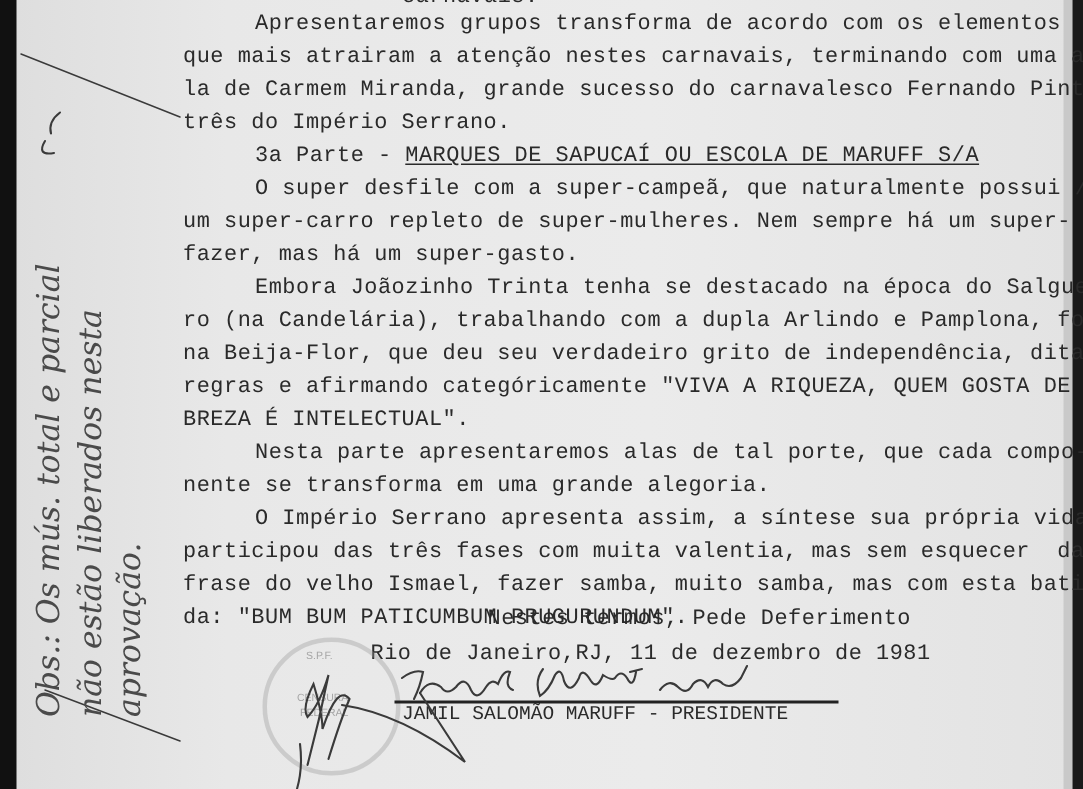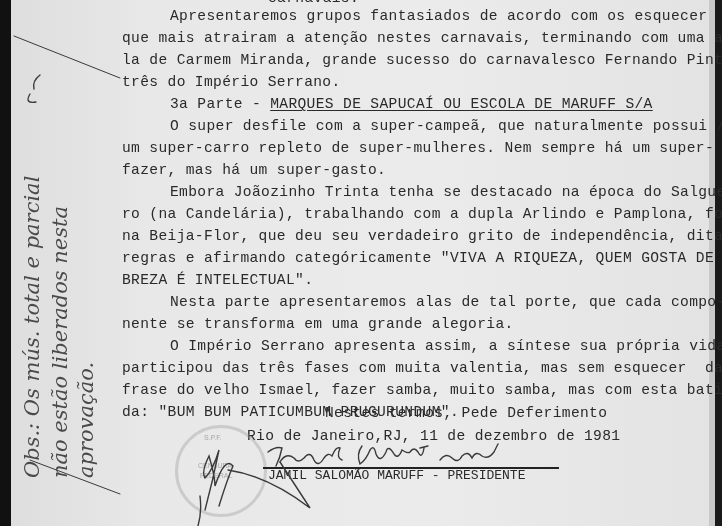--- a/index.html
+++ b/index.html
@@ -24,21 +24,21 @@
 </head>
 <body>
 
 <div class="paper"></div>
 <div class="left-border"></div>
 <div class="right-shadow"></div>
 <div class="right-border"></div>
 
 <div class="line" style="left:268px;top:-11px;">carnavais.</div>
 
-<div class="line" style="left:170px;top:7px;">Apresentaremos grupos fantasiados de acordo com os esquecer</div>
+<div class="line" style="left:170px;top:7px;">Apresentaremos grupos transforma de acordo com os elementos</div>
 <div class="line" style="left:122px;top:29px;">que mais atrairam a atenção nestes carnavais, terminando com uma a-</div>
 <div class="line" style="left:122px;top:51px;">la de Carmem Miranda, grande sucesso do carnavalesco Fernando Pinto,</div>
 <div class="line" style="left:122px;top:73px;">três do Império Serrano.</div>
 
 <div class="line" style="left:170px;top:95px;"><span>3a Parte - </span><span class="u">MARQUES DE SAPUCAÍ OU ESCOLA DE MARUFF S/A</span></div>
 
 <div class="line" style="left:170px;top:117px;">O super desfile com a super-campeã, que naturalmente possui /</div>
 <div class="line" style="left:122px;top:139px;">um super-carro repleto de super-mulheres. Nem sempre há um super-</div>
 <div class="line" style="left:122px;top:161px;">fazer, mas há um super-gasto.</div>
 

